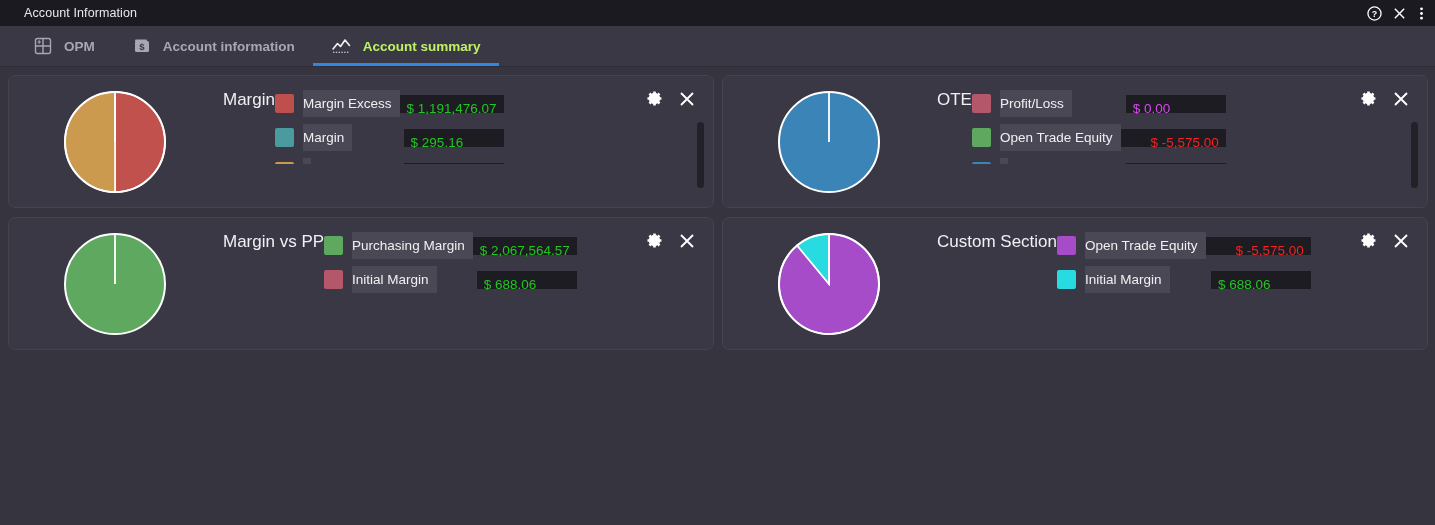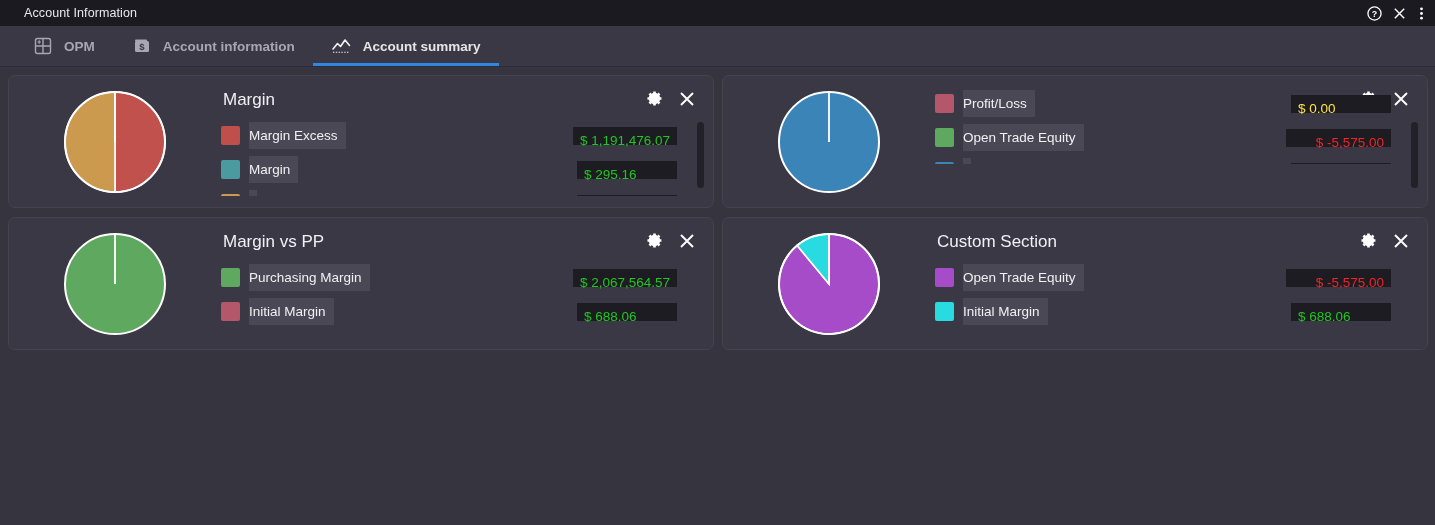--- a/index.html
+++ b/index.html
@@ -41,21 +41,21 @@
     background: #3a3845;
     display: flex; align-items: stretch;
     padding-left: 14px;
     border-bottom: 1px solid #2e2c38;
   }
   .tab {
     display: flex; align-items: center; gap: 10px;
     padding: 0 18px; cursor: pointer; position: relative;
     color: #a8a6b4; font-size: 13.5px; font-weight: bold; justify-content: center;
   }
-  .tab.active { color: #e5e5e5; }
+  .tab.active { color: #bef264; }
   .tab.active::after {
     content: ""; position: absolute; left: 0; right: 0; bottom: 0;
     height: 3px; background: #2f87e0;
   }
   .tab-icon { width: 22px; height: 22px; display: flex;
               align-items: center; justify-content: center; }
   .tab-icon svg { display: block; }
 
   
   .content { flex: 1; padding: 8px; position: relative; }
@@ -76,21 +76,21 @@
   
   .pie-wrap {
     width: 212px; min-width: 212px;
     display: flex; align-items: center; justify-content: center;
   }
   .pie { display: block; }
 
   
   .panel-body {
     flex: 1; position: relative; padding: 14px 0 0 0;
-    display: flex; flex-direction: column; min-width: 0;
+    display: flex; min-width: 0;
   }
   .panel-title {
     color: #f0f0f4; font-size: 17px; font-weight: normal;
     padding-left: 2px; margin-bottom: 12px; line-height: 20px;
   }
   .panel-tools {
     position: absolute; top: 13px; right: 17px;
     display: flex; align-items: center; gap: 13px;
   }
   .tool { width: 19px; height: 19px; display: flex; align-items: center;
@@ -121,21 +121,21 @@
   .row-value {
     background: #1d1c22;
     height: 18px; line-height: 27px;
     font-size: 13.5px; padding: 0 7px;
     white-space: nowrap;
     margin-left: auto;
     min-width: 100px;
   }
   .v-green { color: #22c522; }
   .v-red   { color: #f02424; padding-left: 30px; }
-  .v-white { color: #fde047; }
+  .v-white { color: #d946ef; }
 
   
   .scrollbar {
     position: absolute; right: 9px; top: 46px;
     width: 7px; height: 66px;
     background: transparent;
     cursor: pointer;
   }
   .scroll-thumb {
     width: 7px; height: 66px; border-radius: 4px;
@@ -255,20 +255,21 @@
         </div>
         <div class="panel">
           <div class="pie-wrap">
             <svg width="104" height="104" viewBox="0 0 104 104" class="pie">
               <circle cx="52" cy="52" r="50" fill="#3a84b8"></circle>
               <circle cx="52" cy="52" r="50" fill="none" stroke="#ffffff" stroke-width="2"></circle>
               <line x1="52" y1="52" x2="52" y2="2" stroke="#ffffff" stroke-width="1.8"></line>
             </svg>
           </div>
           <div class="panel-body">
+            <div class="panel-title">OTE</div>
             <div class="panel-tools">
               <span class="tool">
                 <svg width="19" height="19" viewBox="0 0 20 20">
                   <path fill="#ffffff" d="M10 6.3a3.7 3.7 0 1 0 0 7.4 3.7 3.7 0 0 0 0-7.4zm0 5.6a1.9 1.9 0 1 1 0-3.8 1.9 1.9 0 0 1 0 3.8z"></path>
                   <path fill="#ffffff" d="M17.3 8.6h-1.5a5.9 5.9 0 0 0-.7-1.7l1.1-1.1-1.9-2-1.1 1.1a5.9 5.9 0 0 0-1.8-.7V2.6H8.6v1.6a5.9 5.9 0 0 0-1.8.7L5.7 3.8l-2 2 1.1 1.1a5.9 5.9 0 0 0-.7 1.7H2.6v2.8h1.5c.1.6.4 1.2.7 1.7l-1.1 1.1 2 2 1.1-1.1c.5.3 1.1.6 1.8.7v1.6h2.8v-1.6c.6-.1 1.2-.4 1.8-.7l1.1 1.1 1.9-2-1.1-1.1c.3-.5.6-1.1.7-1.7h1.5V8.6z"></path>
                 </svg>
               </span>
               <span class="tool">
                 <svg width="18" height="18" viewBox="0 0 18 18">
                   <path d="M3 3 L15 15 M15 3 L3 15" stroke="#ffffff" stroke-width="1.9" fill="none"></path>

